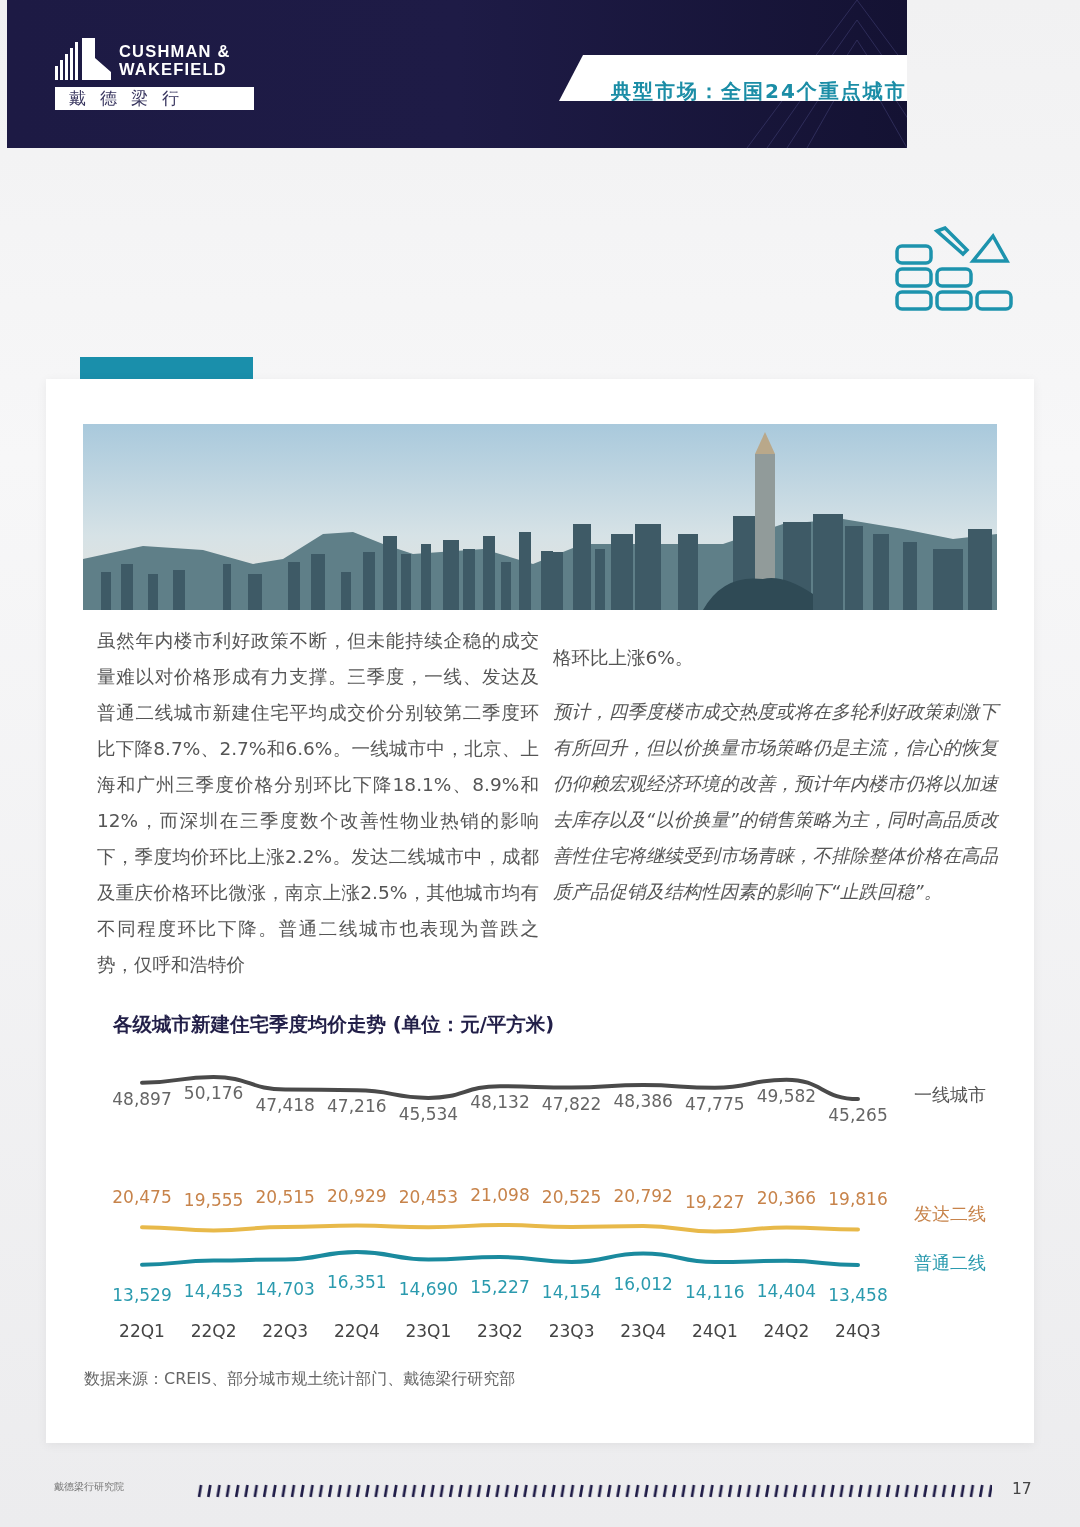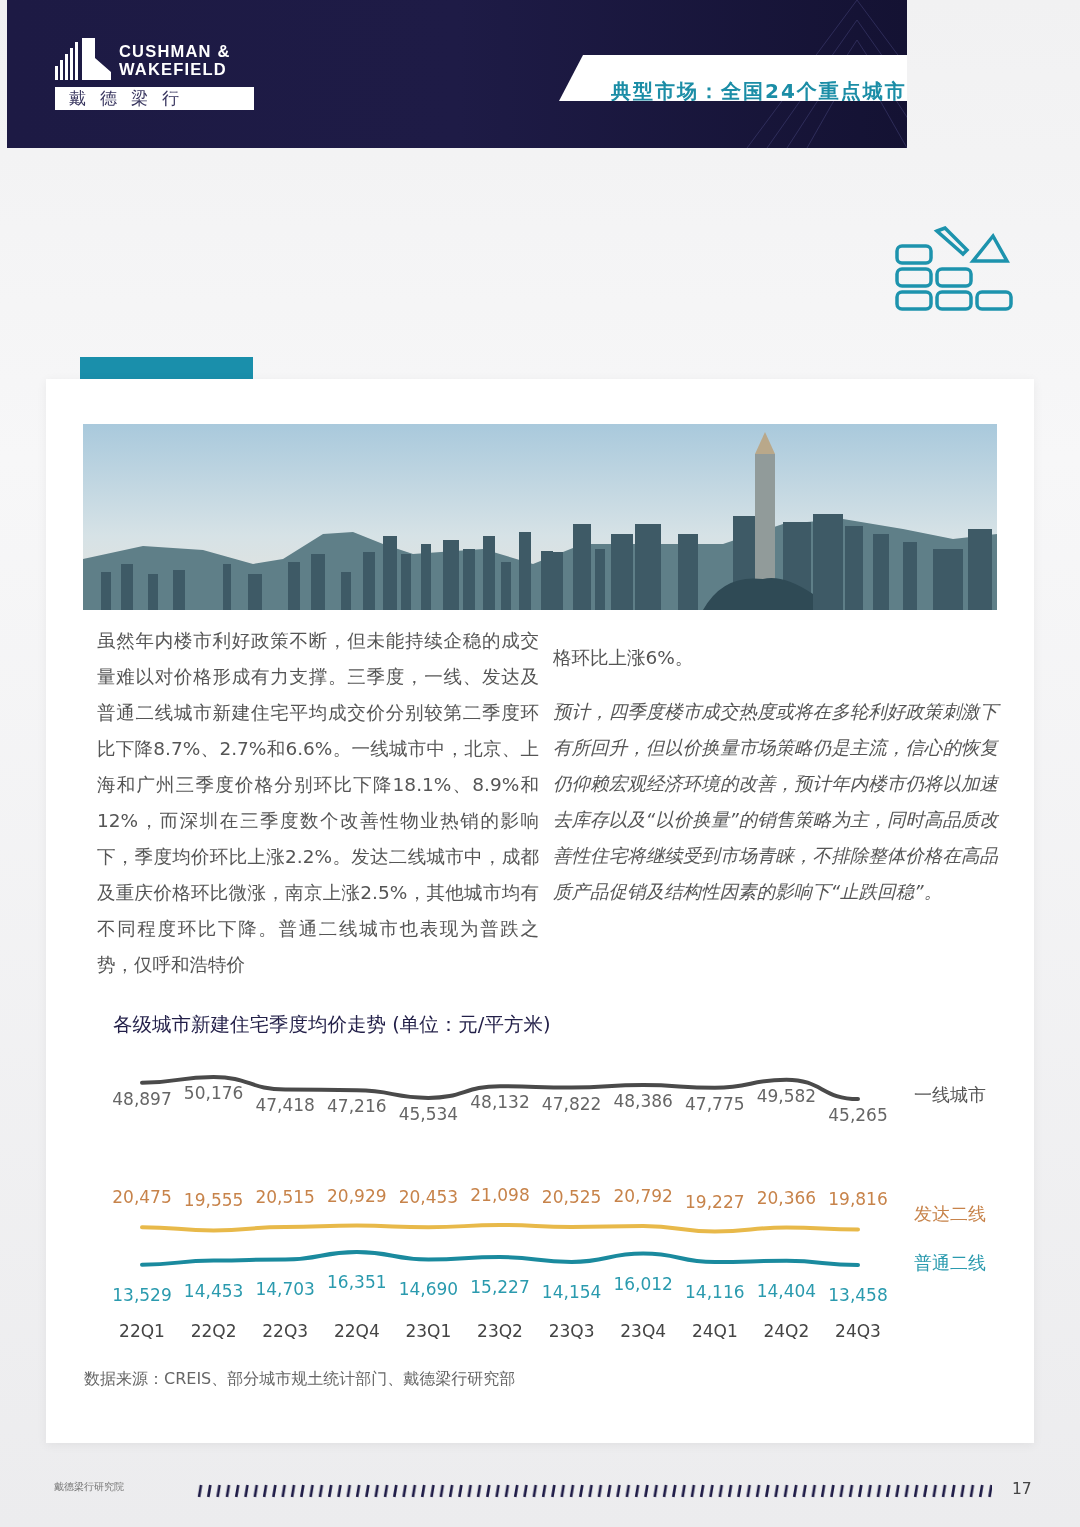--- a/index.html
+++ b/index.html
@@ -50,21 +50,21 @@
   .hero { position: absolute; left: 37px; top: 45px; width: 914px; height: 186px; overflow: hidden; }
   .body-text {
     position: absolute; font-size: 18.5px; line-height: 36px; color: #555;
     text-align: justify;
   }
   .col-left { left: 51px; top: 244px; width: 442px; }
   .col-right { left: 507px; top: 261px; width: 445px; }
   .col-right p + p { margin-top: 18px; font-style: italic; }
   .chart-title {
     position: absolute; left: 67px; top: 632px; color: #221f48;
-    font-size: 19.5px; font-weight: normal;
+    font-size: 19.5px; font-weight: bold;
   }
   .chart-svg { position: absolute; left: 0; top: 660px; width: 988px; height: 320px; }
   .source {
     position: absolute; left: 38px; top: 990px; font-size: 16px; color: #666; text-align: right;
   }
   .footer-left {
     position: absolute; left: 54px; top: 1480px; font-size: 10px; color: #777;
   }
   .footer-dashes { position: absolute; left: 196px; top: 1484px; width: 796px; height: 14px; }
   .footer-page {

